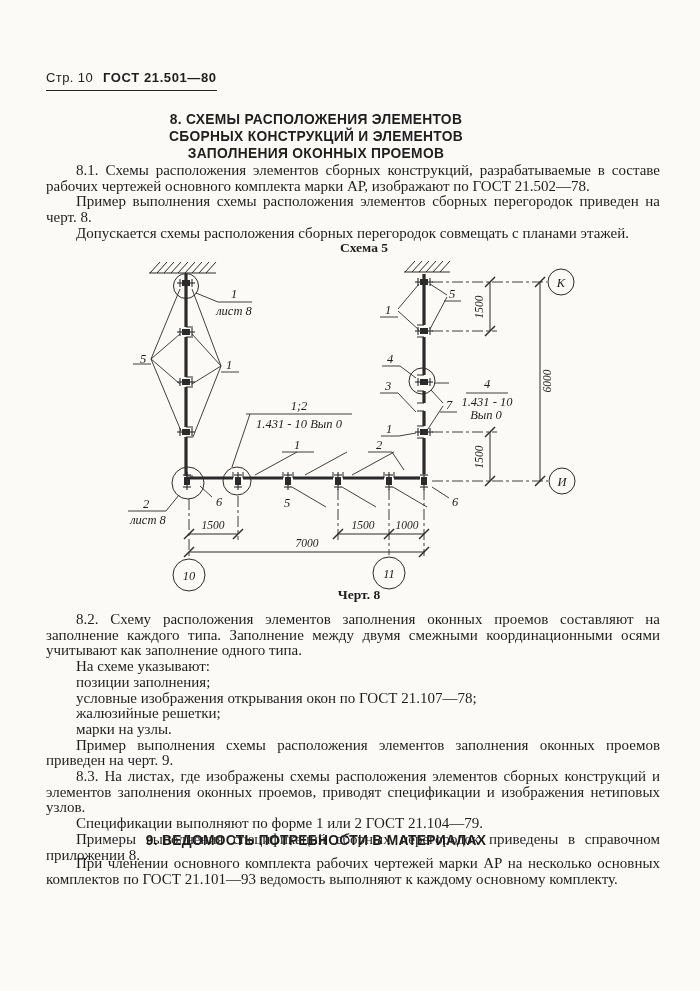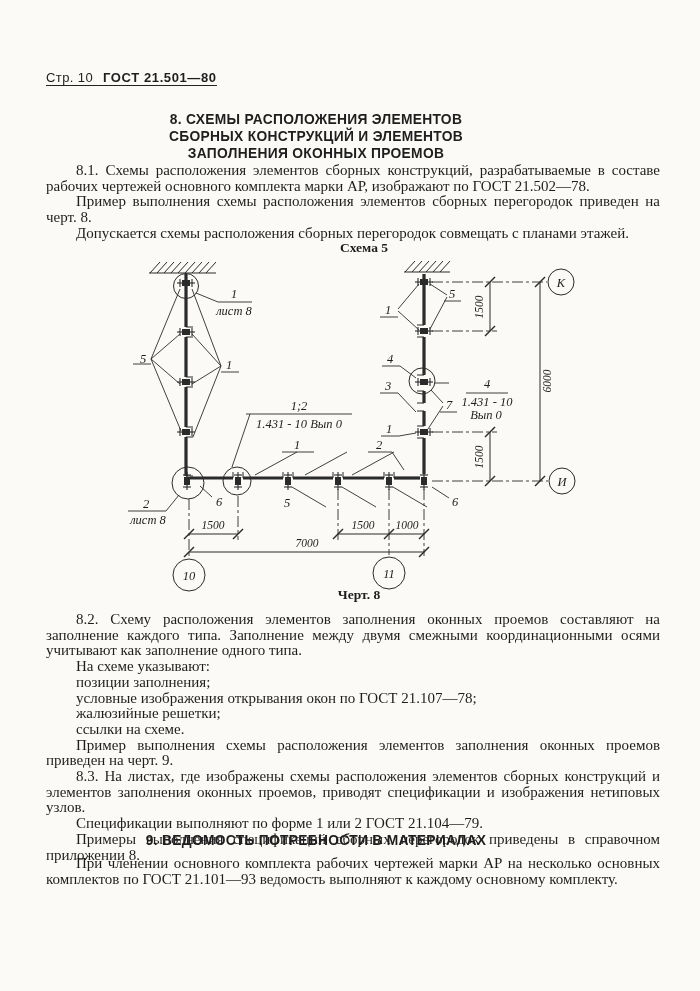--- a/index.html
+++ b/index.html
@@ -3,21 +3,21 @@
 <meta charset="utf-8">
 <style>
   html,body{margin:0;padding:0;background:#ffffff;}
   .page{
     position:relative;width:700px;height:991px;background:#fbfaf6;
     font-family:"Liberation Serif",serif;color:#1e1e1e;overflow:hidden;
   }
   .doc-header{
     position:absolute;top:70px;left:46px;
     font-family:"Liberation Sans",sans-serif;font-size:13px;
-    border-bottom:1.6px solid #222;letter-spacing:.4px;
+    border-bottom:1.6px solid #222;padding-bottom:5px;letter-spacing:.4px;
     white-space:nowrap;
   }
   .doc-header .std{font-weight:bold;margin-left:10px;letter-spacing:.6px;}
   .sec-heading{
     position:absolute;left:0;width:632px;text-align:center;
     font-family:"Liberation Sans",sans-serif;font-weight:bold;
     font-size:13.8px;line-height:16.8px;letter-spacing:.3px;
   }
   .h8{top:112px;}
   .h9{top:833px;}
@@ -313,21 +313,21 @@
 
     <text class="cap" x="359" y="599">Черт. 8</text>
   </svg>
 
   <div class="text-block b2">
     <p>8.2. Схему расположения элементов заполнения оконных проемов составляют  на  заполнение каждого типа. Заполнение между двумя смежными  координационными  осями  учитывают как заполнение одного типа.</p>
     <p>На схеме указывают:</p>
     <p>позиции заполнения;</p>
     <p>условные изображения открывания окон по  ГОСТ 21.107—78;</p>
     <p>жалюзийные решетки;</p>
-    <p>ссылки на схеме.</p>
+    <p>марки на узлы.</p>
     <p>Пример  выполнения схемы  расположения  элементов заполнения оконных проемов приведен на черт. 9.</p>
     <p>8.3. На листах, где изображены схемы  расположения  элементов сборных конструкций и элементов заполнения оконных проемов, приводят спецификации  и  изображения  нетиповых узлов.</p>
     <p>Спецификации выполняют по  форме 1 или  2  ГОСТ 21.104—79.</p>
     <p>Примеры  выполнения спецификаций сборных  перегородок  приведены  в  справочном   приложении 8.</p>
   </div>
 
   <div class="sec-heading h9">
     <div>9. ВЕДОМОСТЬ ПОТРЕБНОСТИ В МАТЕРИАЛАХ</div>
   </div>
 

